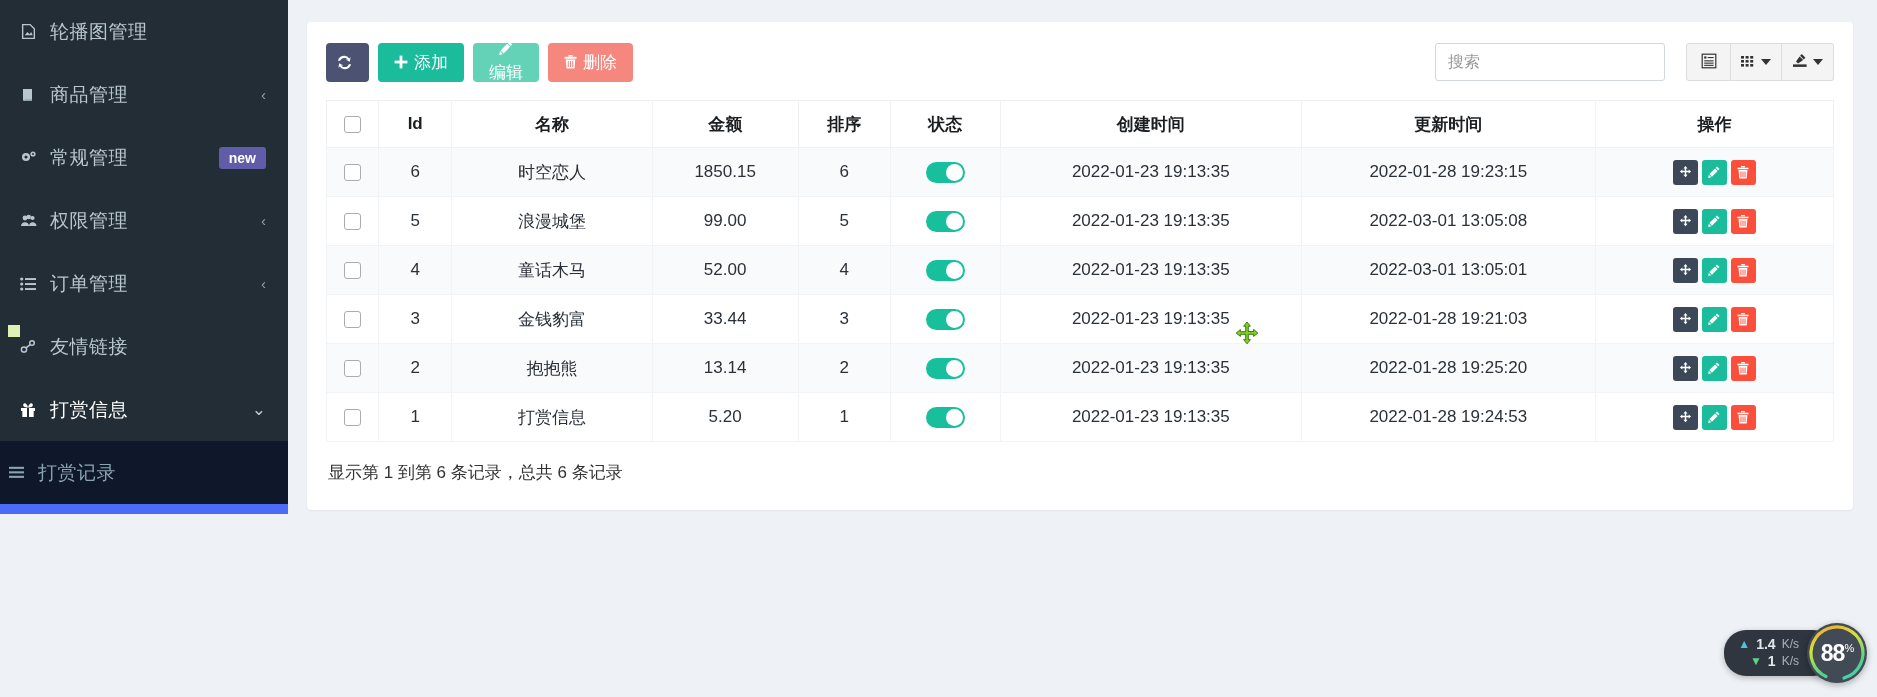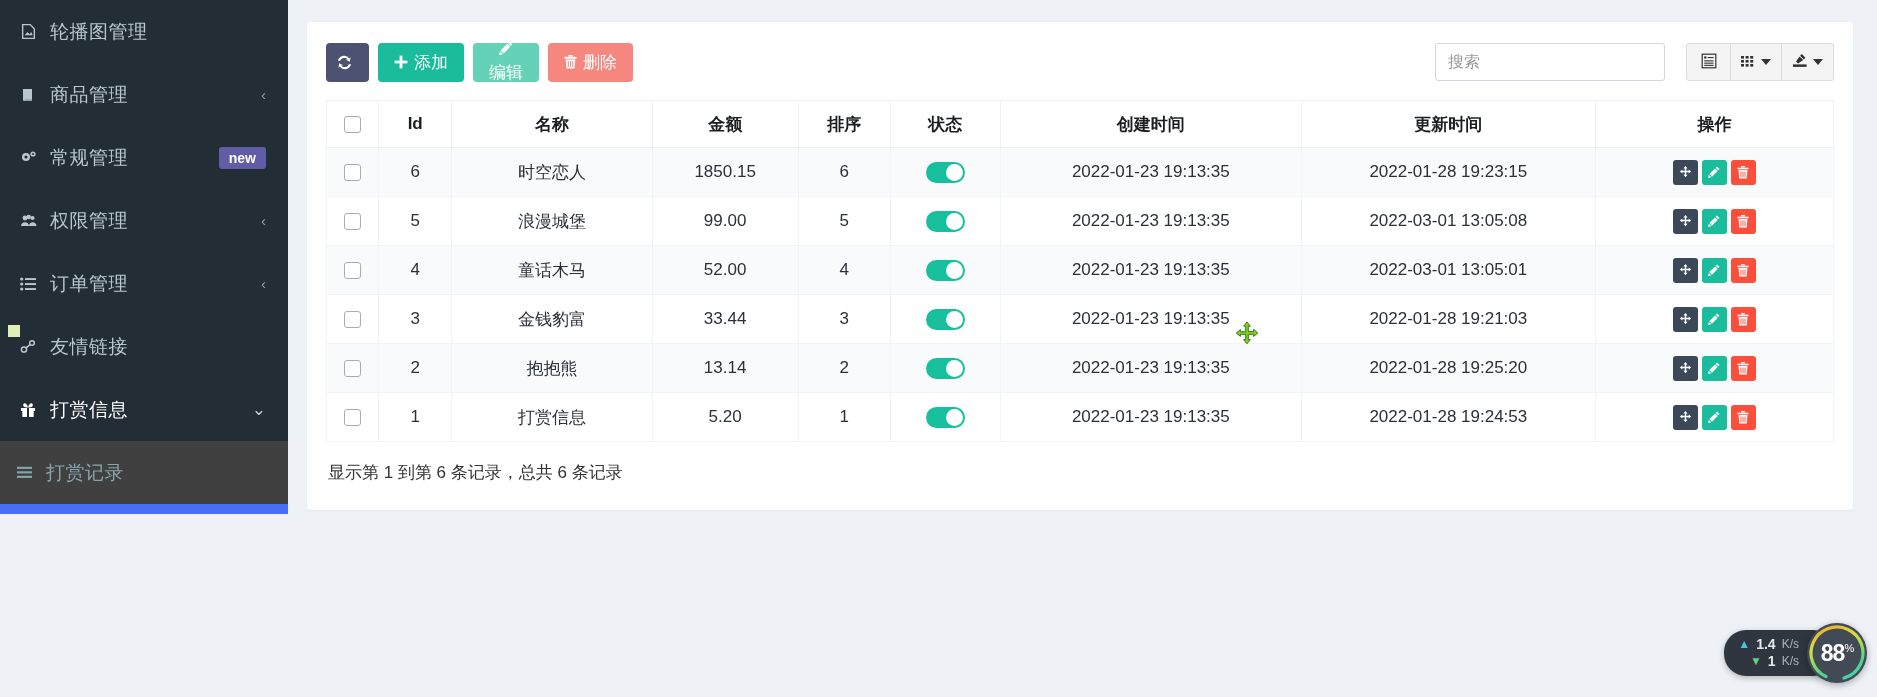--- a/index.html
+++ b/index.html
@@ -41,23 +41,23 @@
     flex: 0 0 auto; color: #8fa0ab; font-size: 15px; line-height: 1;
     margin-left: 8px;
   }
   .nav-item .badge {
     background: #605ca8; color: #fff;
     font-size: 14px; font-weight: bold;
     padding: 3px 10px; border-radius: 3px;
     margin-left: 8px;
   }
   .nav-item.sub {
-    background: #404040;
+    background: #0f172a;
     color: #8aa4af;
-    padding-left: 16px;
+    padding-left: 8px;
     height: 63px;
     justify-content: flex-end;
   }
   .nav-item.sub .ico { color: #8aa4af; }
   .nav-item.active {
     background: #4a6cf7;
     color: #ffffff;
   }
   .nav-item.active .ico { color: #ffffff; }
   .green-dot {

